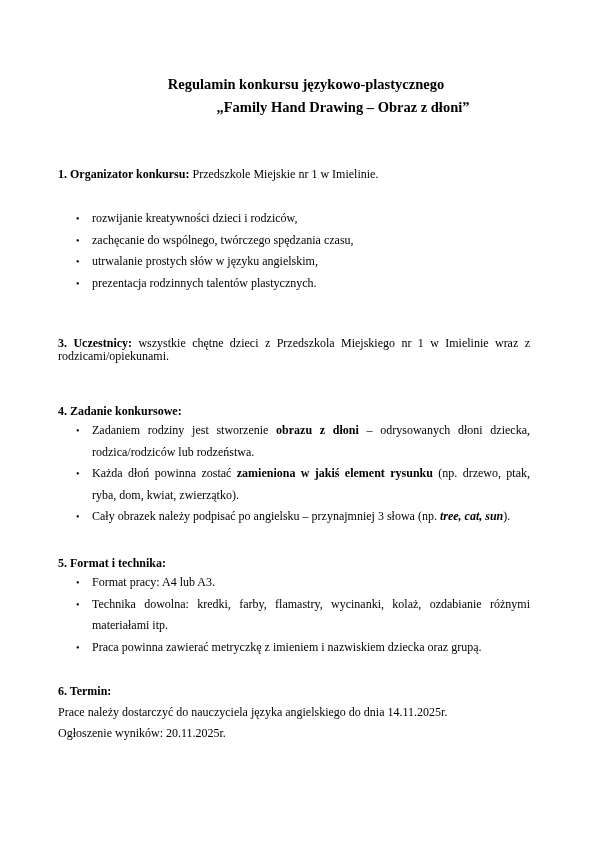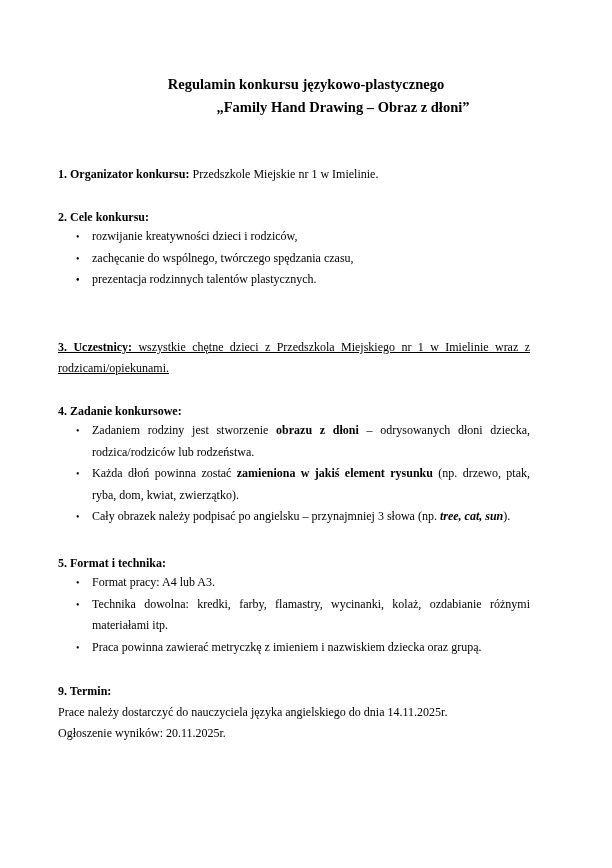--- a/index.html
+++ b/index.html
@@ -26,30 +26,29 @@
 <div class="page">
 
   <div class="title t1">Regulamin konkursu językowo-plastycznego</div>
   <div class="title t2">„Family Hand Drawing – Obraz z dłoni”</div>
 
   <div class="sec" style="top:167px;">
     <span class="h">1. Organizator konkursu:</span><span> Przedszkole Miejskie nr 1 w Imielinie.</span>
   </div>
 
   <div class="sec" style="top:208px;">
-    <div class="h" style="line-height:18px;">2. Cele konkursu:</div>
     <ul>
       <li><span class="bullet">•</span><span>rozwijanie kreatywności dzieci i rodziców,</span></li>
       <li><span class="bullet">•</span><span>zachęcanie do wspólnego, twórczego spędzania czasu,</span></li>
-      <li><span class="bullet">•</span></li>
+      <li><span class="bullet">•</span><span>utrwalanie prostych słów w języku angielskim,</span></li>
       <li><span class="bullet">•</span><span>prezentacja rodzinnych talentów plastycznych.</span></li>
     </ul>
   </div>
 
-  <div class="sec just" style="top:337px; line-height:21px; text-align-last:left;text-decoration:underline;">
+  <div class="sec just" style="top:337px; line-height:13px; text-align-last:left;">
     <span class="h">3. Uczestnicy:</span><span> wszystkie chętne dzieci z Przedszkola Miejskiego nr 1 w Imielinie  wraz z rodzicami/opiekunami.</span>
   </div>
 
   <div class="sec" style="top:402px;">
     <div class="h" style="line-height:18px;">4. Zadanie konkursowe:</div>
     <ul>
       <li class="b"><span class="bullet">•</span><span>Zadaniem rodziny jest stworzenie </span><b>obrazu z dłoni</b><span> – odrysowanych dłoni dziecka, rodzica/rodziców lub rodzeństwa.</span></li>
       <li class="b"><span class="bullet">•</span><span>Każda dłoń powinna zostać </span><b>zamieniona w jakiś element rysunku</b><span> (np. drzewo, ptak, ryba, dom, kwiat, zwierzątko).</span></li>
       <li><span class="bullet">•</span><span>Cały obrazek należy podpisać po angielsku – przynajmniej 3 słowa (np. </span><span class="it">tree, cat, sun</span><span>).</span></li>
     </ul>
@@ -58,18 +57,18 @@
   <div class="sec" style="top:554px;">
     <div class="h" style="line-height:18px;">5. Format i technika:</div>
     <ul>
       <li><span class="bullet">•</span><span>Format pracy: A4 lub A3.</span></li>
       <li class="b"><span class="bullet">•</span><span>Technika dowolna: kredki, farby, flamastry, wycinanki, kolaż, ozdabianie różnymi materiałami itp.</span></li>
       <li><span class="bullet">•</span><span>Praca powinna zawierać metryczkę z imieniem i nazwiskiem dziecka oraz grupą.</span></li>
     </ul>
   </div>
 
   <div class="sec" style="top:682px; line-height:21px;">
-    <div class="h" style="line-height:18px; margin-bottom:2px;">9. Termin:</div>
+    <div class="h" style="line-height:18px; margin-bottom:2px;">6. Termin:</div>
     <div><span>Prace należy dostarczyć do nauczyciela języka angielskiego </span><span class="u">do dnia 14.11.2025r.</span></div>
     <div>Ogłoszenie wyników: 20.11.2025r.</div>
   </div>
 
 </div>
 
 </body></html>

